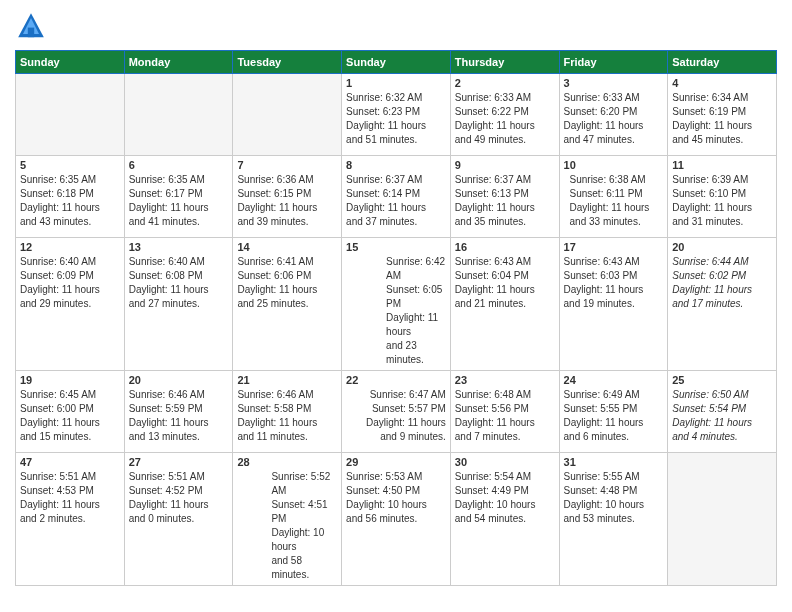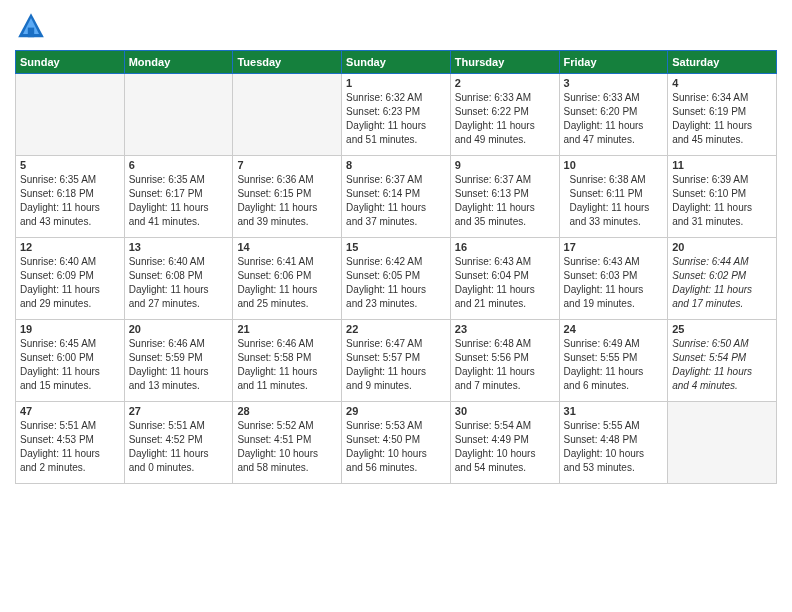--- a/index.html
+++ b/index.html
@@ -226,21 +226,21 @@
           </td>
           <td>
             <div class="day-num">14</div>
             <div class="day-info" style="white-space: pre-line;">Sunrise: 6:41 AM
 Sunset: 6:06 PM
 Daylight: 11 hours
 and 25 minutes.</div>
           </td>
           <td>
             <div class="day-num">15</div>
-            <div class="day-info" style="white-space: pre-line;">Sunrise: 6:42 AM
+            <div class="day-info" style="white-space: pre-line; margin-left: 40px;">Sunrise: 6:42 AM
 Sunset: 6:05 PM
 Daylight: 11 hours
 and 23 minutes.</div>
           </td>
           <td>
             <div class="day-num">16</div>
             <div class="day-info" style="white-space: pre-line;">Sunrise: 6:43 AM
 Sunset: 6:04 PM
 Daylight: 11 hours
 and 21 minutes.</div>
@@ -277,21 +277,21 @@
           </td>
           <td>
             <div class="day-num">21</div>
             <div class="day-info" style="white-space: pre-line;">Sunrise: 6:46 AM
 Sunset: 5:58 PM
 Daylight: 11 hours
 and 11 minutes.</div>
           </td>
           <td>
             <div class="day-num">22</div>
-            <div class="day-info" style="white-space: pre-line;">Sunrise: 6:47 AM
+            <div class="day-info" style="white-space: pre-line; text-align: right;">Sunrise: 6:47 AM
 Sunset: 5:57 PM
 Daylight: 11 hours
 and 9 minutes.</div>
           </td>
           <td>
             <div class="day-num">23</div>
             <div class="day-info" style="white-space: pre-line;">Sunrise: 6:48 AM
 Sunset: 5:56 PM
 Daylight: 11 hours
 and 7 minutes.</div>
@@ -321,21 +321,21 @@
           </td>
           <td>
             <div class="day-num">27</div>
             <div class="day-info" style="white-space: pre-line;">Sunrise: 5:51 AM
 Sunset: 4:52 PM
 Daylight: 11 hours
 and 0 minutes.</div>
           </td>
           <td>
             <div class="day-num">28</div>
-            <div class="day-info" style="white-space: pre-line;">Sunrise: 5:52 AM
+            <div class="day-info" style="white-space: pre-line; margin-left: 34px;">Sunrise: 5:52 AM
 Sunset: 4:51 PM
 Daylight: 10 hours
 and 58 minutes.</div>
           </td>
           <td>
             <div class="day-num">29</div>
             <div class="day-info" style="white-space: pre-line;">Sunrise: 5:53 AM
 Sunset: 4:50 PM
 Daylight: 10 hours
 and 56 minutes.</div>

